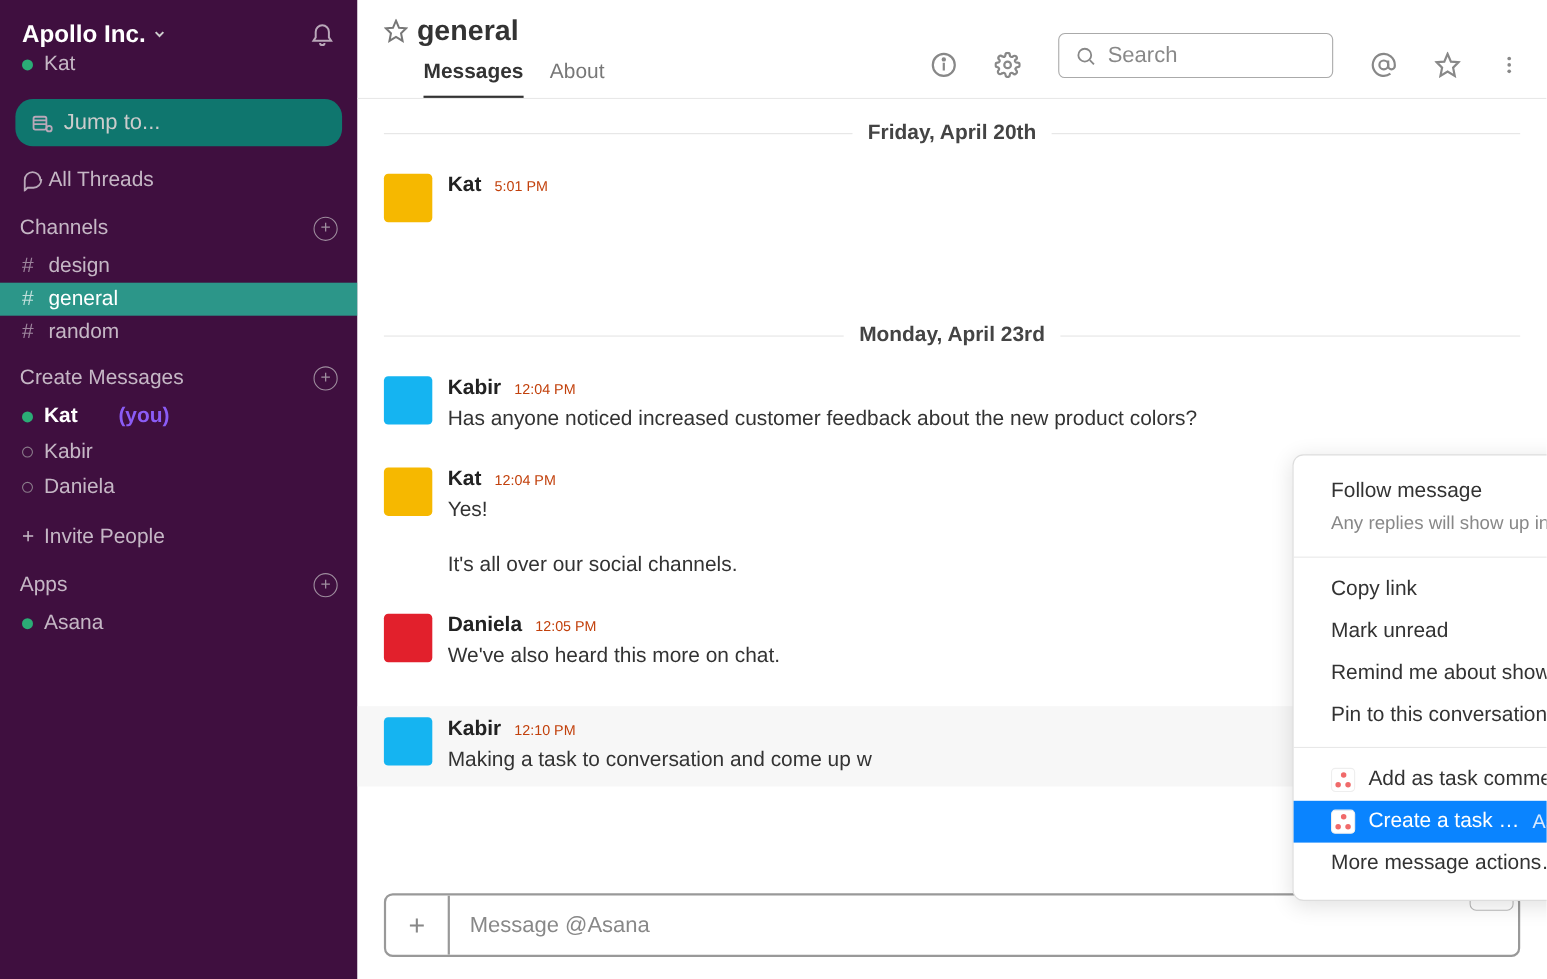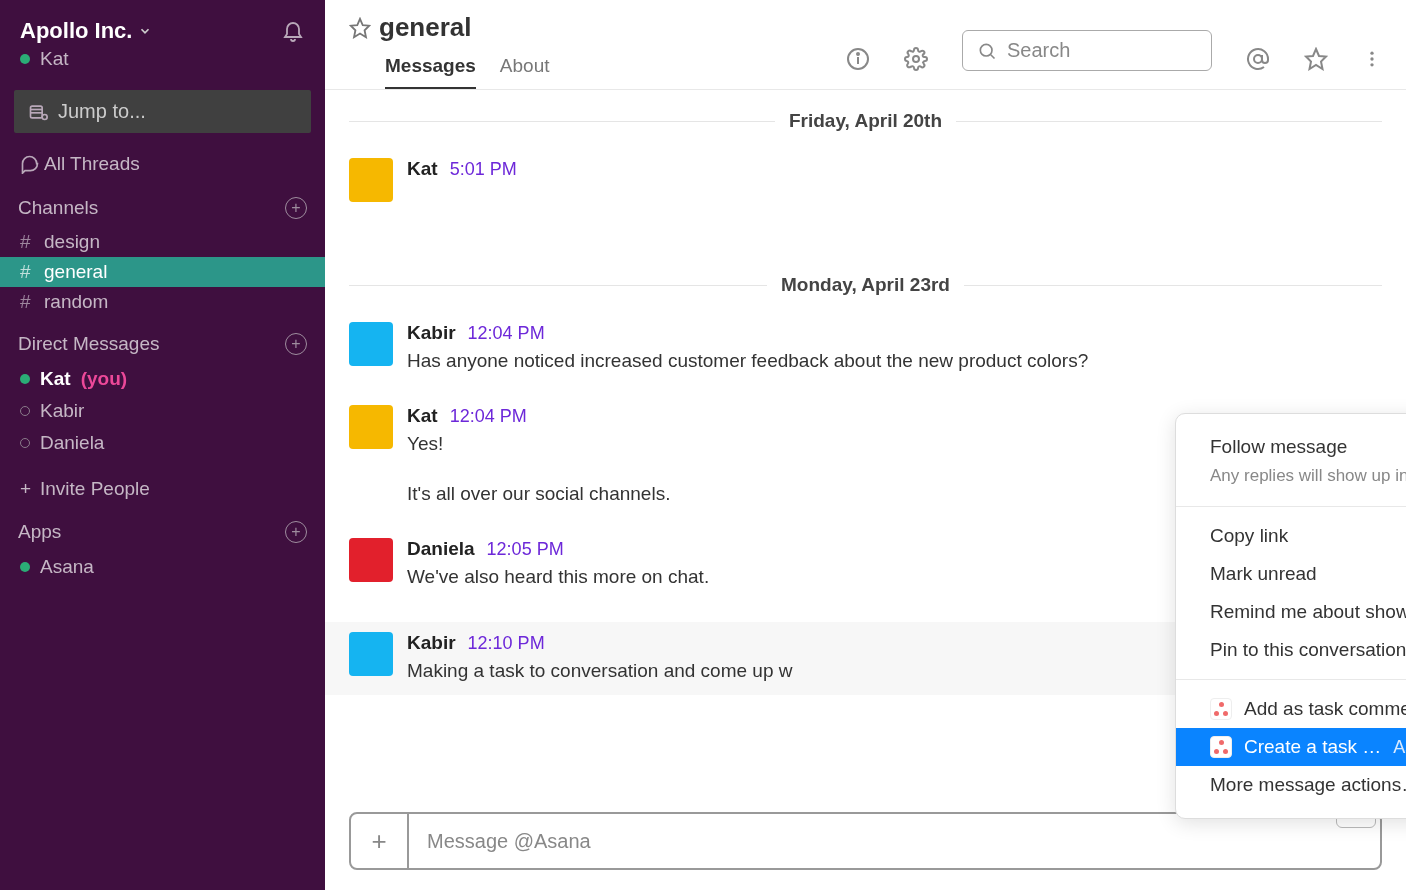--- a/index.html
+++ b/index.html
@@ -4,29 +4,29 @@
 <style>
 * { box-sizing: border-box; margin: 0; padding: 0; }
 body { font-family: -apple-system, BlinkMacSystemFont, "Segoe UI", Helvetica, Arial, sans-serif; width: 1406px; height: 890px; overflow: hidden; display: flex; }
 .sidebar { width: 325px; background: #3f0f3f; color: #ccc; height: 100%; padding-top: 10px; display: flex; flex-direction: column; }
 .workspace-header { display: flex; align-items: flex-start; justify-content: space-between; padding: 8px 20px 4px 20px; }
 .workspace-name { color: #fff; font-size: 22px; font-weight: 800; display: inline-flex; align-items: center; gap: 6px; }
 .bell-icon { color: #bba; }
 .user-status { display: flex; align-items: center; gap: 10px; padding: 0 20px 14px 20px; }
 .status-dot { width: 10px; height: 10px; border-radius: 50%; background: #2bac76; display: inline-block; }
 .status-dot-off { width: 10px; height: 10px; border-radius: 50%; border: 1.5px solid #8a7b8a; display: inline-block; }
-.jumpto { margin: 6px 14px 14px 14px; background: #404040; border-radius: 2px; padding: 10px 14px; font-size: 20px; color: #ccc; display: flex; align-items: center; gap: 10px; }
+.jumpto { margin: 6px 14px 14px 14px; background: #0f766e; border-radius: 16px; padding: 10px 14px; font-size: 20px; color: #ccc; display: flex; align-items: center; gap: 10px; }
 .sidebar-row { display: flex; align-items: center; gap: 4px; padding: 6px 20px; font-size: 19px; color: #c5b7c5; }
 .section-head { display: flex; align-items: center; justify-content: space-between; padding: 16px 18px 8px 18px; font-size: 19px; color: #c5b7c5; }
 .plus-circle { width: 22px; height: 22px; border: 1.5px solid #9e8d9e; border-radius: 50%; display: inline-flex; align-items: center; justify-content: center; font-size: 16px; color: #9e8d9e; }
 .channel-item { padding: 4px 20px; font-size: 19px; color: #c5b7c5; display: flex; align-items: center; gap: 6px; }
 .channel-item.active { background: #2c9689; color: #fff; }
 .hash { opacity: 0.7; width: 18px; display: inline-block; }
 .dm-item { padding: 5px 20px; font-size: 19px; color: #c5b7c5; display: flex; align-items: center; gap: 10px; }
-.you-tag { color: #ec4899; }
+.you-tag { color: #8b5cf6; margin-left: 27px; }
 
 .main { flex: 1; display: flex; flex-direction: column; background: #fff; position: relative; }
 .main-header { padding: 12px 24px 0 24px; border-bottom: 1px solid #e8e8e8; }
 .chan-title { display: flex; align-items: center; gap: 8px; }
 .chan-name { font-size: 26px; font-weight: 800; color: #333; }
 .chan-row { display: flex; align-items: center; justify-content: space-between; }
 .tabs { display: flex; gap: 24px; margin-top: 6px; }
 .tab { font-size: 19px; color: #777; padding: 6px 0 10px 0; }
 .tab.active { color: #333; font-weight: 600; border-bottom: 2px solid #333; margin-left: 36px; }
 .header-icons { display: flex; align-items: flex-end; gap: 34px; }
@@ -36,21 +36,21 @@
 .messages { flex: 1; overflow: auto; padding: 0 24px 2px 24px; }
 .date-divider { position: relative; text-align: center; margin: 20px 0 26px 0; }
 .date-divider::before { content: ""; position: absolute; left: 0; right: 0; top: 50%; height: 1px; background: #e5e5e5; }
 .date-text { background: #fff; position: relative; padding: 0 14px; font-weight: 700; color: #444; font-size: 19px; }
 .msg { display: flex; gap: 14px; margin-bottom: 30px; }
 .msg.highlight { background: #f7f7f7; margin-left: -24px; margin-right: -24px; padding: 10px 24px; }
 .avatar { width: 44px; height: 44px; border-radius: 4px; flex-shrink: 0; display: flex; align-items: center; justify-content: center; font-size: 10px; color: #fff; }
 .msg-body { flex: 1; }
 .msg-head { display: flex; align-items: baseline; gap: 12px; }
 .msg-user { font-weight: 800; font-size: 19px; color: #222; }
-.msg-time { color: #6d28d9; font-size: 18px; }
+.msg-time { color: #c2410c; font-size: 13px; }
 .msg-text { font-size: 19px; color: #333; margin-top: 2px; line-height: 1.55; }
 .msg-text-more { font-size: 19px; color: #333; margin-top: 20px; line-height: 1.55; }
 
 .composer { display: flex; align-items: center; gap: 0; margin: 0 24px 20px 24px; border: 2px solid #999; border-radius: 8px; height: 58px; overflow: hidden; }
 .composer-plus { width: 58px; display: flex; align-items: center; justify-content: center; border-right: 2px solid #999; font-size: 26px; color: #888; height: 100%; }
 .composer-input { flex: 1; padding: 0 18px; font-size: 20px; color: #888; }
 .actions-popup { position: absolute; right: 30px; bottom: 246px; width: 36px; height: 34px; border: 1.5px solid #ddd; border-radius: 6px; display: flex; align-items: center; justify-content: center; color: #888; font-size: 18px; }
 .smiley-popup { position: absolute; right: 30px; bottom: 62px; width: 40px; height: 44px; border: 1.5px solid #bbb; border-radius: 6px; display: flex; align-items: center; justify-content: center; color: #888; font-size: 23px; }
 
 .context-menu { position: absolute; top: 413px; left: 850px; width: 448px; background: #fff; border: 1px solid #ddd; border-radius: 10px; box-shadow: 0 4px 20px rgba(0,0,0,.12); padding: 14px 0; }
@@ -124,21 +124,21 @@
   <div class="channel-item active">
       <span class="hash">#</span>
       <span>general</span>
     </div>
   <div class="channel-item">
       <span class="hash">#</span>
       <span>random</span>
     </div>
 
   <div class="section-head">
-    <span>Direct Messages</span>
+    <span>Create Messages</span>
     <span class="plus-circle">+</span>
   </div>
   <div class="dm-item bright" style="color:#fff;font-weight:600">
     <span class="status-dot"></span>
     <span>Kat</span>
     <span class="you-tag">(you)</span>
   </div>
   <div class="dm-item">
     <span class="status-dot-off"></span>
     <span>Kabir</span>
@@ -230,21 +230,21 @@
     <div class="msg">
       <div class="avatar" style="background:#f6b800"></div>
       <div class="msg-body">
         <div class="msg-head">
             <span class="msg-user">Kat</span>
             <span class="msg-time">5:01 PM</span>
           </div>
       </div>
     </div>
 
-    <div class="date-divider" style="margin-top:72px"><span class="date-text">Monday, April 23rd</span></div>
+    <div class="date-divider" style="margin-top:92px"><span class="date-text">Monday, April 23rd</span></div>
 
     <div class="msg">
       <div class="avatar" style="background:#15b4f1"></div>
       <div class="msg-body">
         <div class="msg-head">
             <span class="msg-user">Kabir</span>
             <span class="msg-time">12:04 PM</span>
           </div>
         <div class="msg-text">Has anyone noticed increased customer feedback about the new product colors?</div>
       </div>

